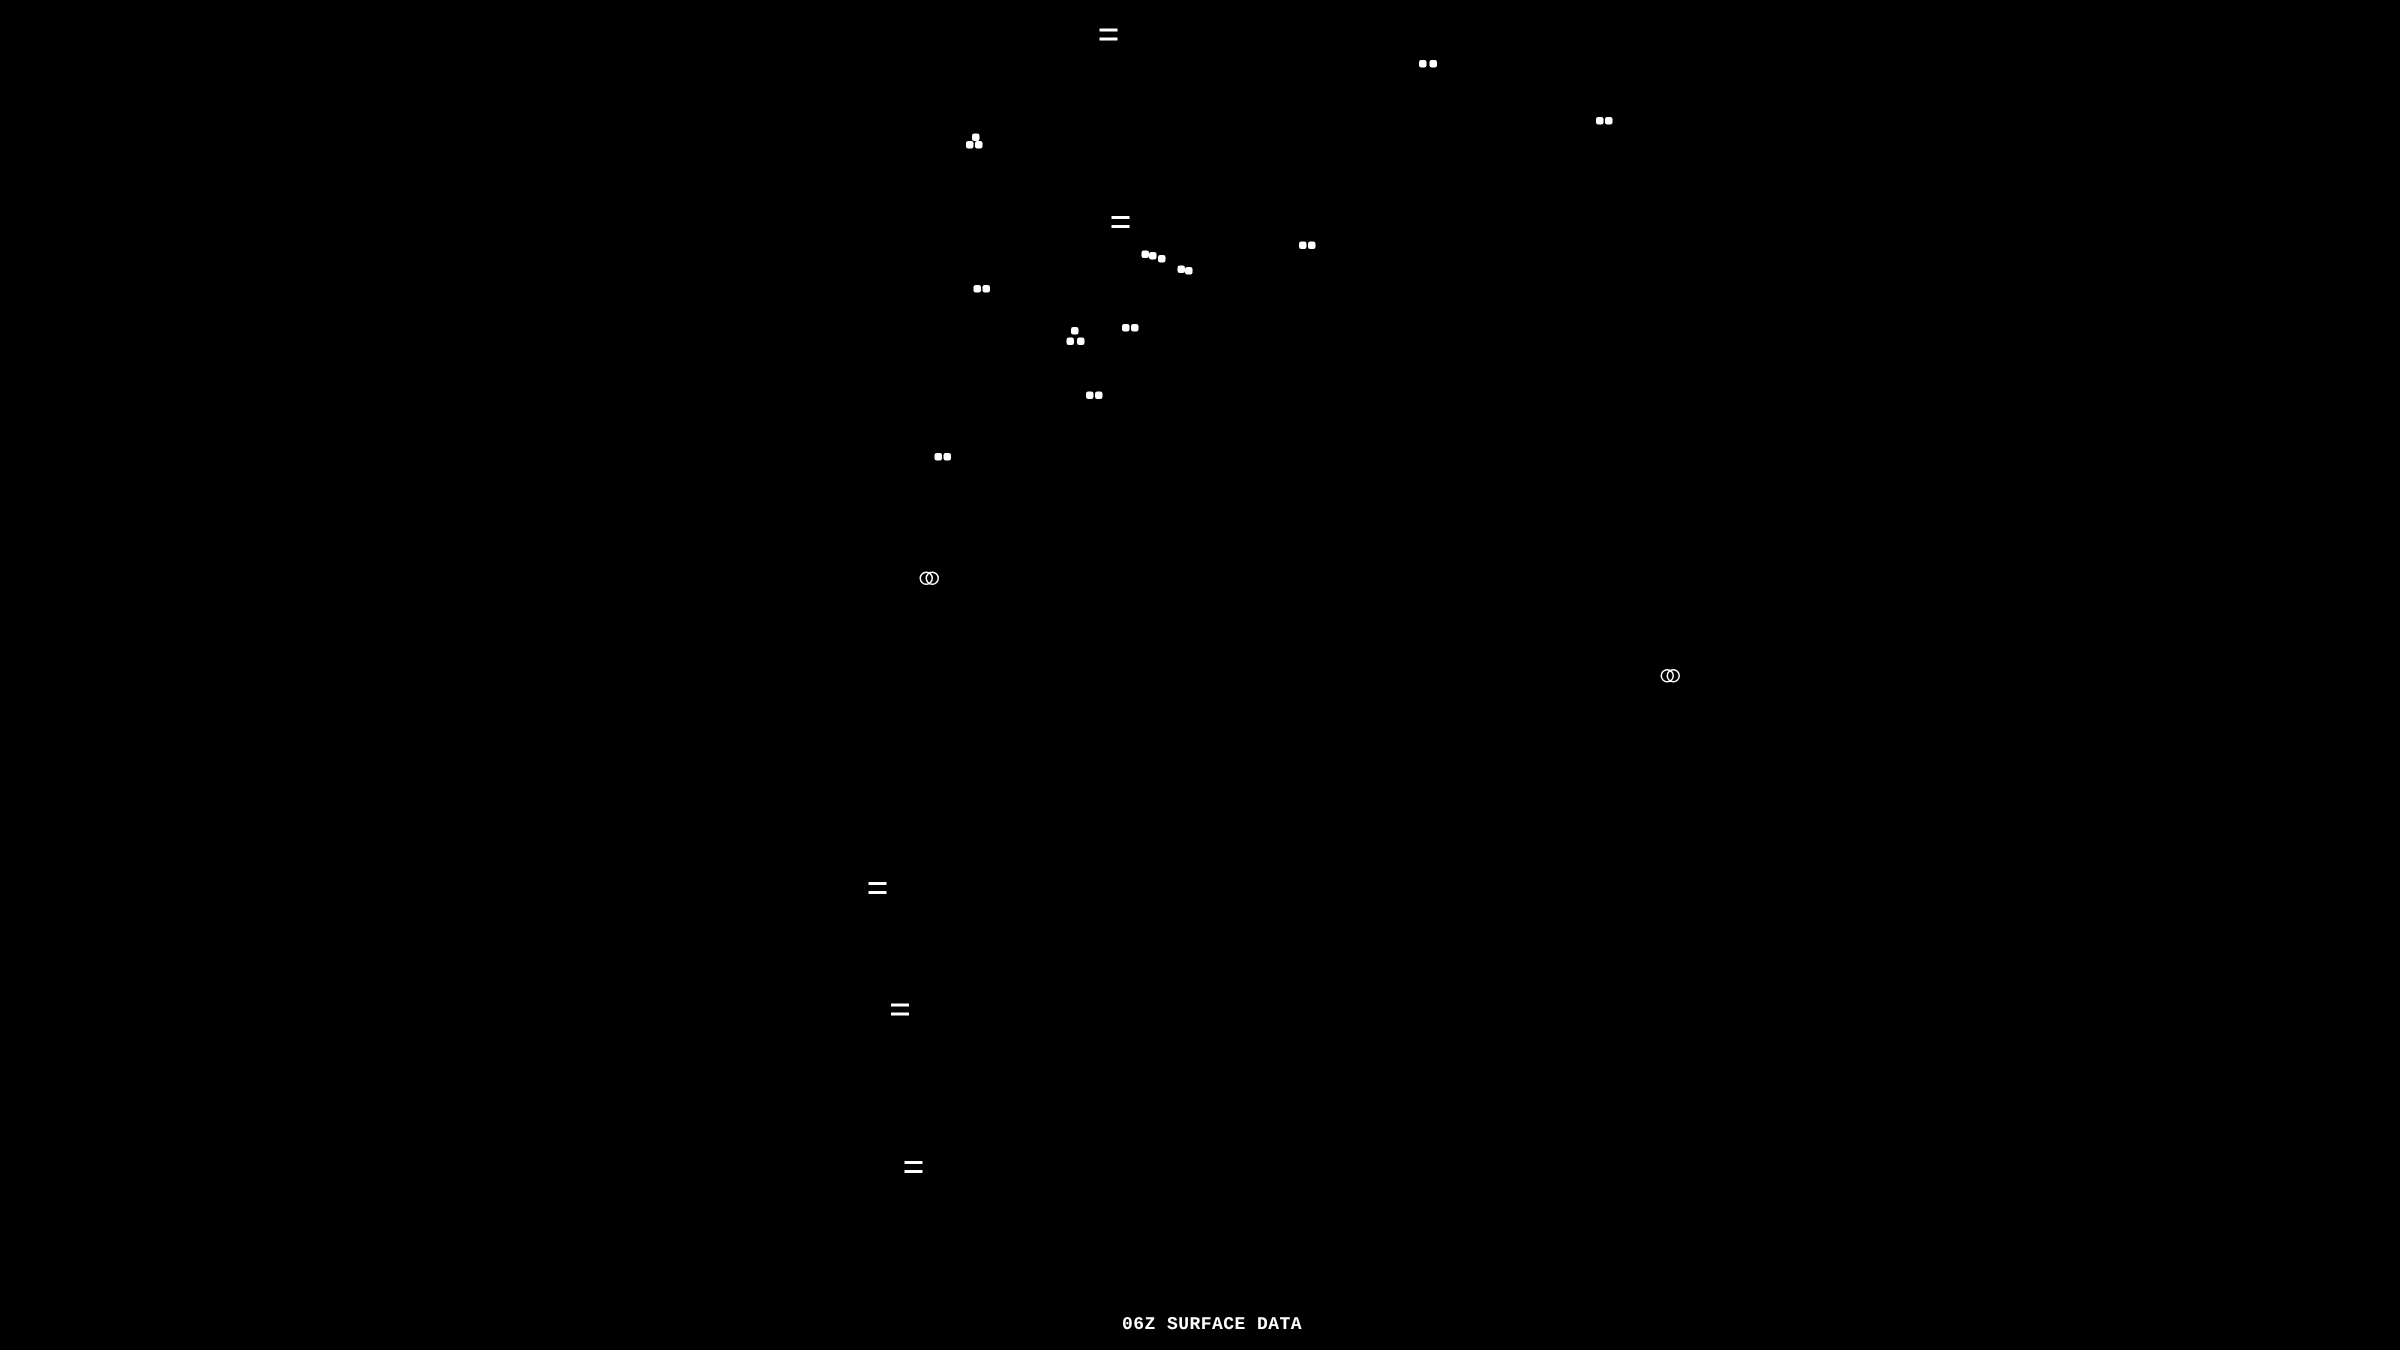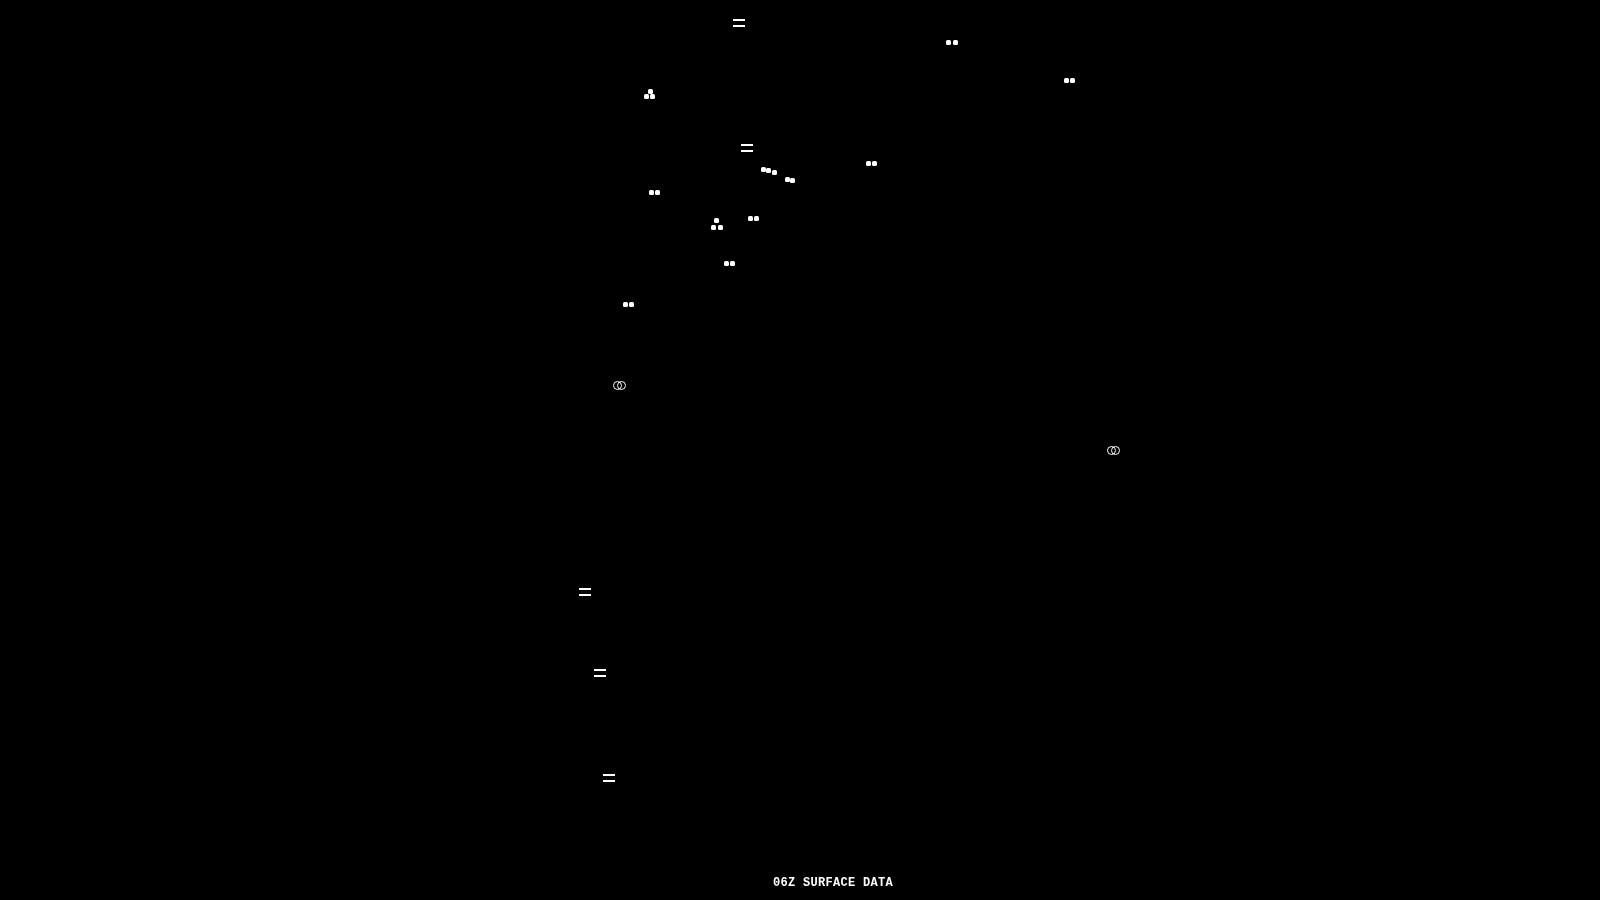--- a/index.html
+++ b/index.html
@@ -84,14 +84,14 @@
       <div class="rain-dot" style="left: 748px; top: 216px;"></div>
       <div class="rain-dot" style="left: 754px; top: 216px;"></div>
       <div class="rain-dot" style="left: 714px; top: 218px;"></div>
       <div class="rain-dot" style="left: 711px; top: 225px;"></div>
       <div class="rain-dot" style="left: 718px; top: 225px;"></div>
       <div class="rain-dot" style="left: 724px; top: 261px;"></div>
       <div class="rain-dot" style="left: 730px; top: 261px;"></div>
       <div class="rain-dot" style="left: 623px; top: 302px;"></div>
       <div class="rain-dot" style="left: 629px; top: 302px;"></div>
     </div>
-  <div class="plot-caption" style="left: 773px; top: 876px;">06Z SURFACE DATA</div>
+  <div class="plot-caption" style="left: 748px; top: 876px;">06Z SURFACE DATA</div>
 </div>
 
 </body></html>

